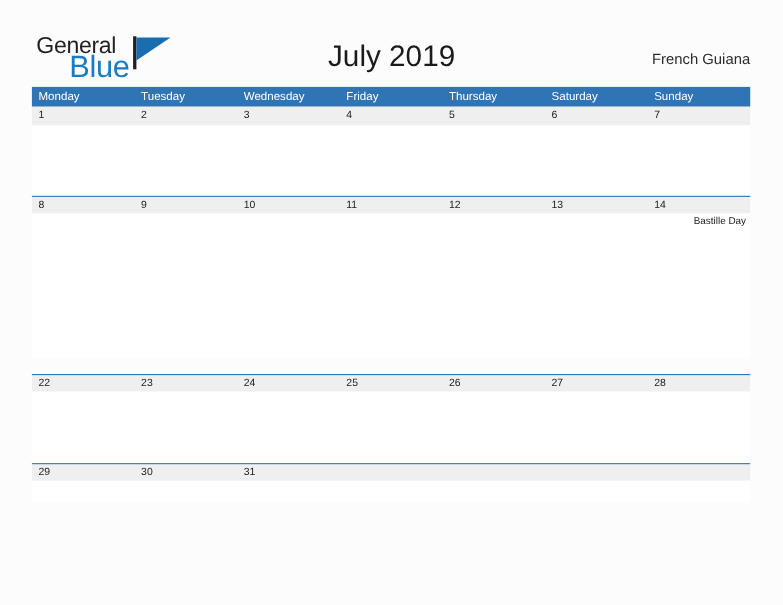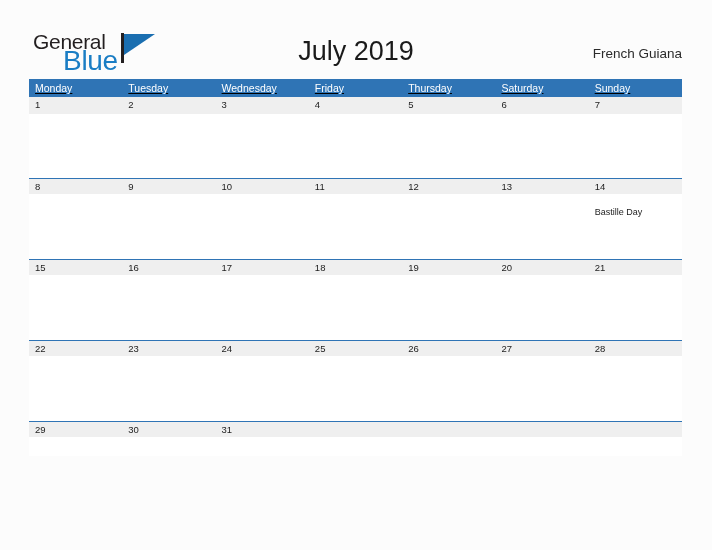--- a/index.html
+++ b/index.html
@@ -103,21 +103,20 @@
     left: 29px;
     top: 79px;
     width: 653px;
   }
 
   .weekday-header {
     display: flex;
     width: 653px;
     height: 18px;
     background: #2f74b5;
-    text-decoration: underline;
   }
   .weekday-cell {
     flex: 1 1 0;
     font-size: 10.5px;
     color: #ffffff;
     line-height: 18px;
     padding-left: 6px;
     box-sizing: border-box;
     white-space: nowrap;
     overflow: hidden;
@@ -162,26 +161,27 @@
     height: 66px;
     background: #ffffff;
   }
   .week-row.last .event-band {
     height: 19px;
   }
   .event-cell {
     flex: 1 1 0;
     box-sizing: border-box;
     padding-left: 6px;
-    padding-top: 13px;
+    padding-top: 2px;
     font-size: 9px;
     color: #1c1c1c;
     line-height: 11px;
     white-space: nowrap;
     overflow: hidden;
+    margin-left: 36px;
   }
 </style>
 </head>
 <body>
 
 <div class="top-bar">
 
   <div class="logo">
     <span class="logo-general">General</span>
     <span class="logo-blue">Blue</span>
@@ -242,29 +242,20 @@
           <div class="event-cell"></div>
           <div class="event-cell"></div>
           <div class="event-cell"></div>
           <div class="event-cell"></div>
           <div class="event-cell"></div>
           <div class="event-cell"></div>
           <div class="event-cell">Bastille Day</div>
         </div>
       </div>
       <div class="week-row">
-        <div class="date-band">
-          <div class="day-cell">15</div>
-          <div class="day-cell">16</div>
-          <div class="day-cell">17</div>
-          <div class="day-cell">18</div>
-          <div class="day-cell">19</div>
-          <div class="day-cell">20</div>
-          <div class="day-cell">21</div>
-        </div>
         <div class="event-band">
           <div class="event-cell"></div>
           <div class="event-cell"></div>
           <div class="event-cell"></div>
           <div class="event-cell"></div>
           <div class="event-cell"></div>
           <div class="event-cell"></div>
           <div class="event-cell"></div>
         </div>
       </div>

